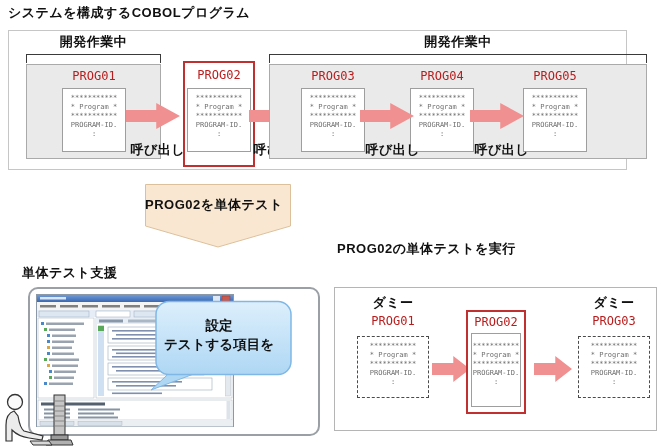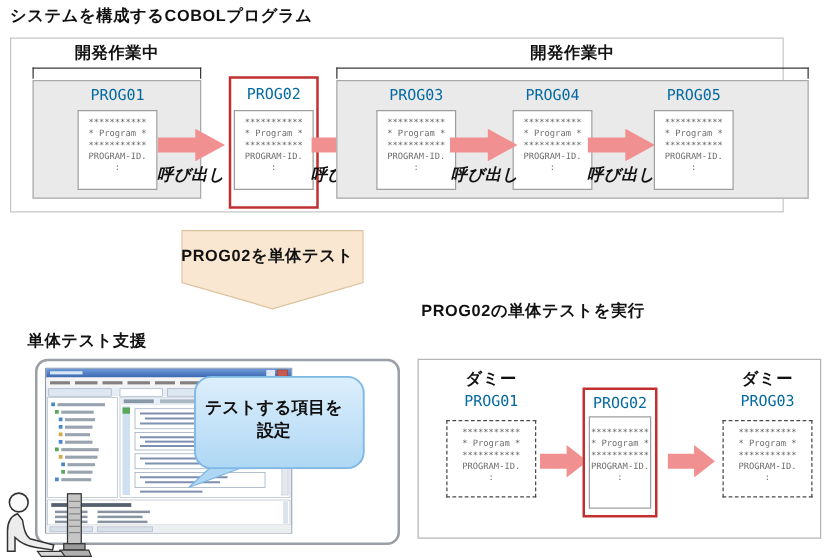--- a/index.html
+++ b/index.html
@@ -15,31 +15,31 @@
   
   #top-box { position:absolute; left:8px; top:30px; width:619px; height:140px;
     border:1px solid #c6c6c6; background:#fff; }
   .dev-label { position:absolute; top:2px; text-align:center; }
   .bracket { position:absolute; top:23px; height:9px;
     border-top:1px solid #3a3a3a; border-left:1px solid #3a3a3a; border-right:1px solid #3a3a3a; }
   .graybox { position:absolute; top:33px; height:95px;
     background:var(--graybox-fill,#eaeaea); border:1px solid #aaa; }
   .pg { position:absolute; top:4px; width:64px; display:flex; flex-direction:column;
     align-items:center; gap:5px; }
-  .pg-title { font-size:12px; color:#0369a1; }
+  .pg-title { font-size:12px; color:#b91c1c; }
   .card { width:64px; height:64px; background:#fff; border:1px solid #9e9e9e;
     font-family:"DejaVu Sans Mono",monospace; font-size:7px; line-height:9px;
     color:#6e6e6e; text-align:center; padding-top:5px; }
   .card.dashed { width:72px; height:62px; border:1px dashed #4a4a4a; }
   #redbox-top { position:absolute; left:174px; top:30px; width:72px; height:106px;
     background:#fff; border:2px solid var(--highlight-red,#c13030);
     display:flex; flex-direction:column; align-items:center; padding-top:5px; gap:6px; }
   .arrow { position:absolute; width:54px; height:26px; background:var(--arrow-pink,#f19090);
     clip-path:polygon(0 27%,56% 27%,56% 0,100% 50%,56% 100%,56% 73%,0 73%); }
-  .call-label { position:absolute; top:100px; width:64px; text-align:center;font-style:italic; }
+  .call-label { position:absolute; top:110px; width:64px; text-align:right; }
 
   
   #pentagon { position:absolute; left:145px; top:184px; width:146px; height:64px; }
   #pentagon-label { position:absolute; left:145px; top:196px; width:174px; }
 
   
   #ut-heading { position:absolute; left:22px; top:264px; }
   #monitor { position:absolute; left:28px; top:287px; width:292px; height:149px;
     background:#fff; border:2px solid #9aa0a6; border-radius:10px; }
   #thumb { position:absolute; left:36px; top:294px; }
@@ -260,22 +260,22 @@
     <defs>
       <linearGradient id="bg" x1="0" y1="0" x2="0" y2="1">
         <stop offset="0" style="stop-color:var(--bubble-fill-top,#ddeffc)"></stop>
         <stop offset="1" style="stop-color:var(--bubble-fill-bottom,#aed7f4)"></stop>
       </linearGradient>
     </defs>
     <polygon points="34,64 6,90 54,72" style="fill:var(--bubble-fill-bottom,#aed7f4);stroke:var(--bubble-stroke,#7fb8e6);stroke-width:1"></polygon>
     <rect x="11" y="1.5" width="135" height="73" rx="13" fill="url(#bg)" style="stroke:var(--bubble-stroke,#7fb8e6);stroke-width:1.5"></rect>
   </svg>
   <div id="bubble-text">
+      <div>設定</div>
       <div>テストする項目を</div>
-      <div>設定</div>
     </div>
 
   <svg id="person" width="74" height="56" viewBox="0 0 74 56">
     <rect x="52" y="3" width="11" height="40" fill="#c6c6c6" stroke="#333" stroke-width="1"></rect>
     <path d="M53,9 h9 M53,14 h9 M53,19 h9 M53,24 h9 M53,29 h9 M53,34 h9" stroke="#888" stroke-width="1" fill="none"></path>
     <rect x="49" y="43" width="17" height="5" fill="#9a9a9a" stroke="#333" stroke-width="1"></rect>
     <polygon points="46,48 69,48 71,53 44,53" fill="#b0b0b0" stroke="#333" stroke-width="1"></polygon>
     <circle cx="13" cy="10" r="7.5" fill="#fafafa" stroke="#333" stroke-width="1.3"></circle>
     <path d="M12,19 C6,21 4,27 4,33 L4,49 L10,49 L10,38 C14,42 20,45 27,46 L40,48 L41,44 L22,39 C18,36 17,30 16,24 Z" fill="#ececec" stroke="#333" stroke-width="1.2"></path>
     <polygon points="28,49 47,49 50,53 31,53" fill="#d8d8d8" stroke="#333" stroke-width="1"></polygon>

